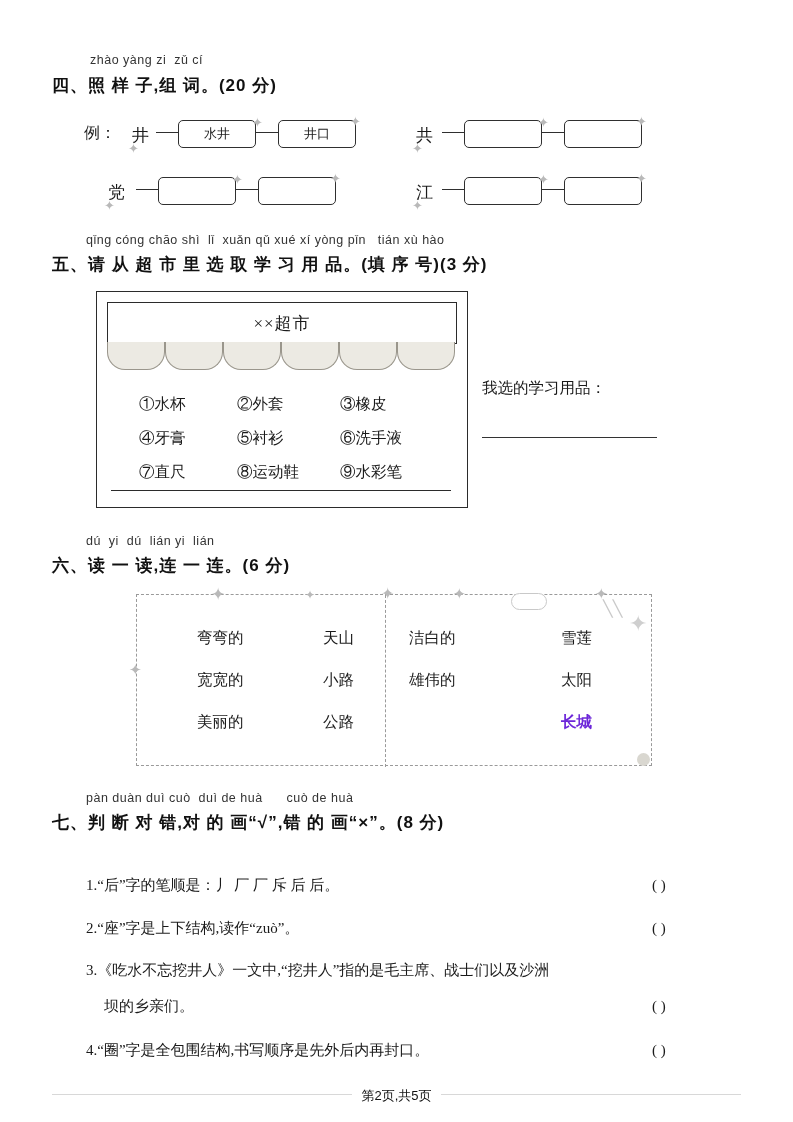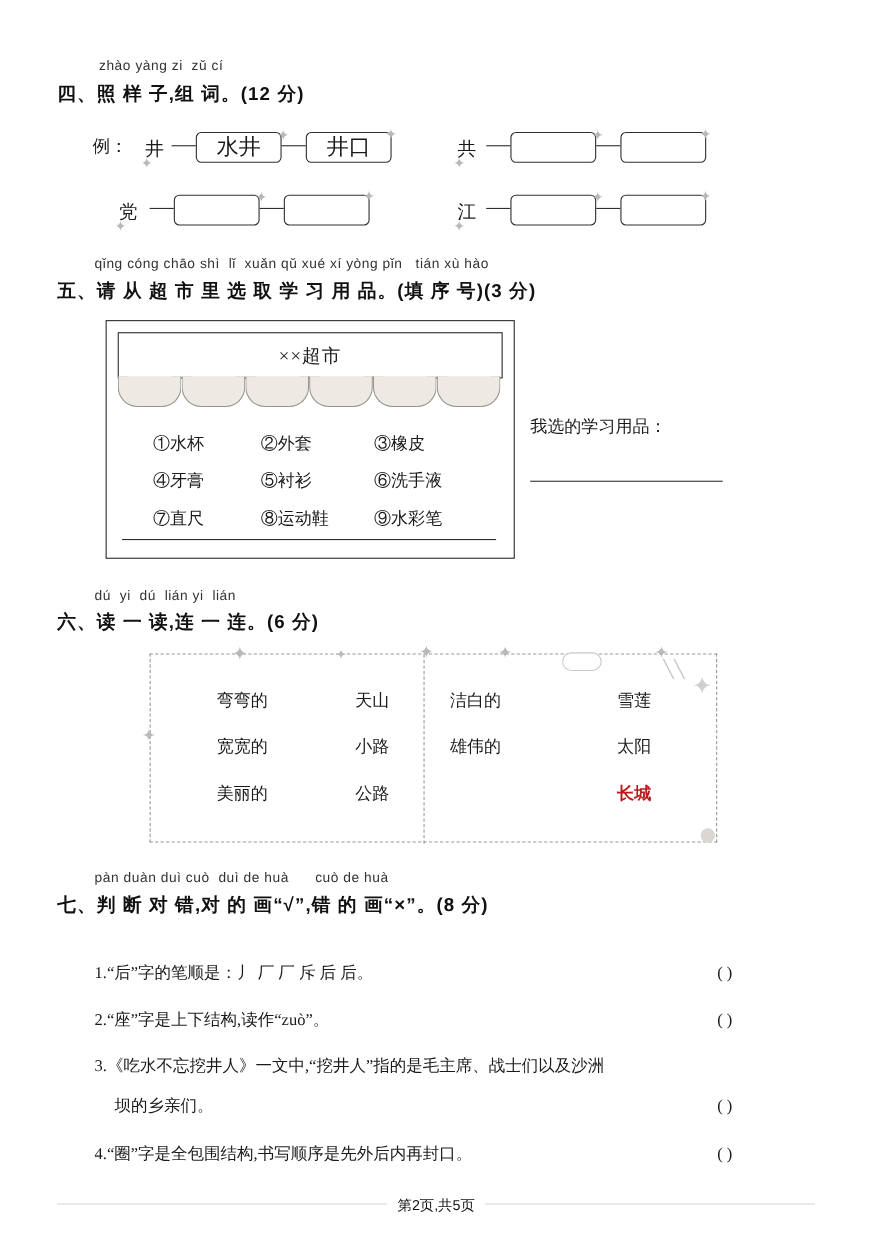--- a/index.html
+++ b/index.html
@@ -48,21 +48,21 @@
   }
   .box {
     position: absolute;
     width: 78px;
     height: 28px;
     border: 1px solid #2f2f2f;
     border-radius: 5px;
     top: 2px;
     background: #fff;
     box-sizing: border-box;
-    font-size: 20px;
+    font-size: 13px;
     text-align: center;
     line-height: 26px;
   }
   .connector {
     position: absolute;
     top: 14px;
     width: 22px;
     height: 1px;
     background: #2f2f2f;
   }
@@ -126,21 +126,21 @@
     border: 1.5px dashed #9a9a9a;
     box-sizing: border-box;
   }
   .match-col {
     position: absolute;
     font-size: 15.5px;
     line-height: 42px;
     text-align: left;
   }
   .match-hl {
-    color: #b91c1c;
+    color: #6d28d9;
     font-weight: bold;
   }
   .cloud {
     position: absolute;
     width: 34px;
     height: 15px;
     background: #fff;
     border: 1px solid #c9c9c9;
     border-radius: 10px;
   }
@@ -173,21 +173,21 @@
     height: 1px;
     background: #d8d8d8;
   }
 </style>
 </head>
 <body>
 
 <div class="page">
 
   <div class="pinyin abs" style="left:90px; top:53px;">zhào yàng zi  zǔ cí</div>
-  <div class="section-head abs" style="left:52px; top:74px;">四、照 样 子,组 词。(12 分)</div>
+  <div class="section-head abs" style="left:52px; top:74px;">四、照 样 子,组 词。(20 分)</div>
 
   <div class="chain-row" style="left:84px; top:118px; width:280px;">
     <span class="eg-label" style="left:0px;">例：</span>
     <span class="chain-seed" style="left:48px;">井</span>
     <span class="star" style="left:44px; top:24px;">✦</span>
     <span class="connector" style="left:72px;"></span>
     <span class="box" style="left:94px;">水井</span>
     <span class="star" style="left:168px; top:-2px;">✦</span>
     <span class="connector" style="left:172px;"></span>
     <span class="box" style="left:194px;">井口</span>

